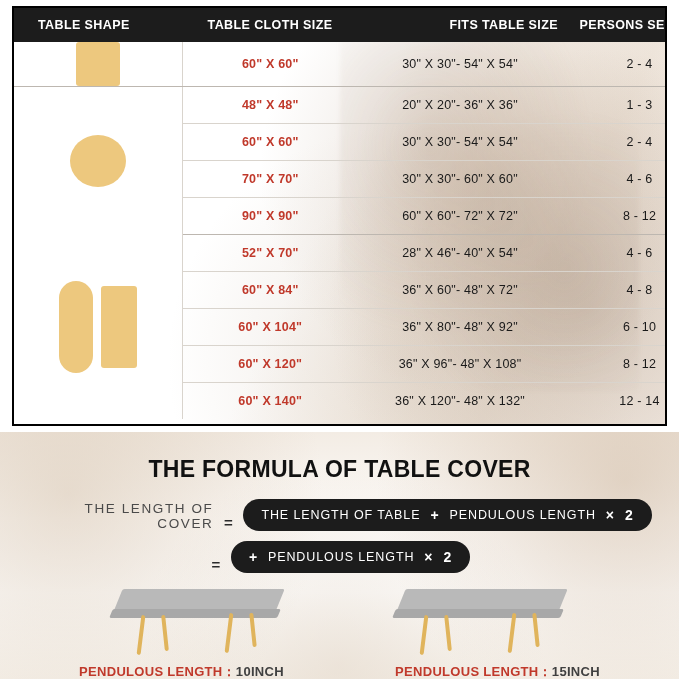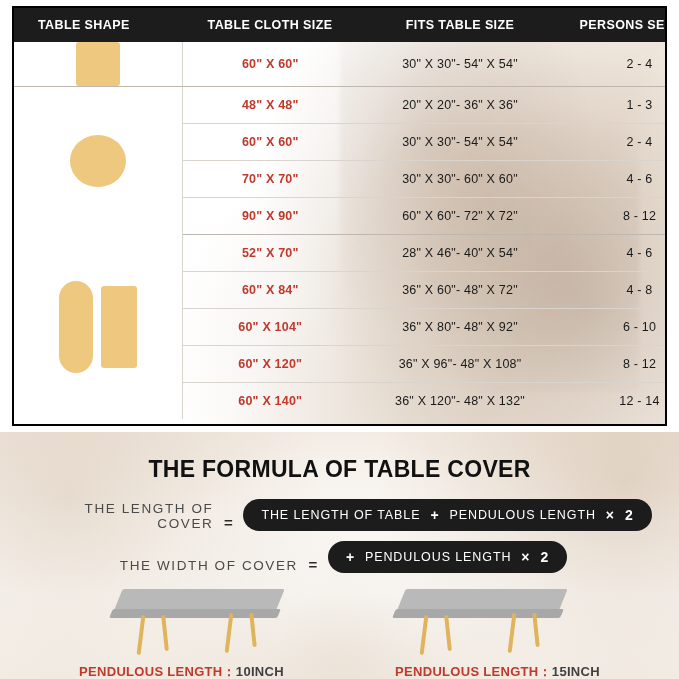--- a/index.html
+++ b/index.html
@@ -59,21 +59,21 @@
     color: #ffffff;
     font-size: 12.5px;
     font-weight: bold;
     letter-spacing: 0.4px;
     padding: 10px 4px;
     text-align: center;
     border: none;
   }
   .tbl thead th.col-shape   { width: 140px; text-align: left; padding-left: 24px; }
   .tbl thead th.col-cloth   { width: 168px; }
-  .tbl thead th.col-fits    { width: 196px; }
+  .tbl thead th.col-fits    { width: 196px; text-align: right; }
   .tbl thead th.col-persons { width: 147px; }
 
   .tbl td {
     font-size: 12.5px;
     text-align: center;
     padding: 0;
     height: 36px;
     vertical-align: middle;
     color: #1a1a1a;
     border-bottom: 1px solid #d9d4cd;
@@ -351,21 +351,20 @@
     <div class="pill">
       <span>THE LENGTH OF TABLE</span>
       <span class="op">+</span>
       <span>PENDULOUS LENGTH</span>
       <span class="op">×</span>
       <span class="op">2</span>
     </div>
   </div>
 
   <div class="formula-row second">
-    <div class="flabel">THE WIDTH OF COVER</div>
     <div class="feq">=</div>
     <div class="pill">
       <span class="op">+</span>
       <span>PENDULOUS LENGTH</span>
       <span class="op">×</span>
       <span class="op">2</span>
     </div>
   </div>
 
   <div class="illus-row">

